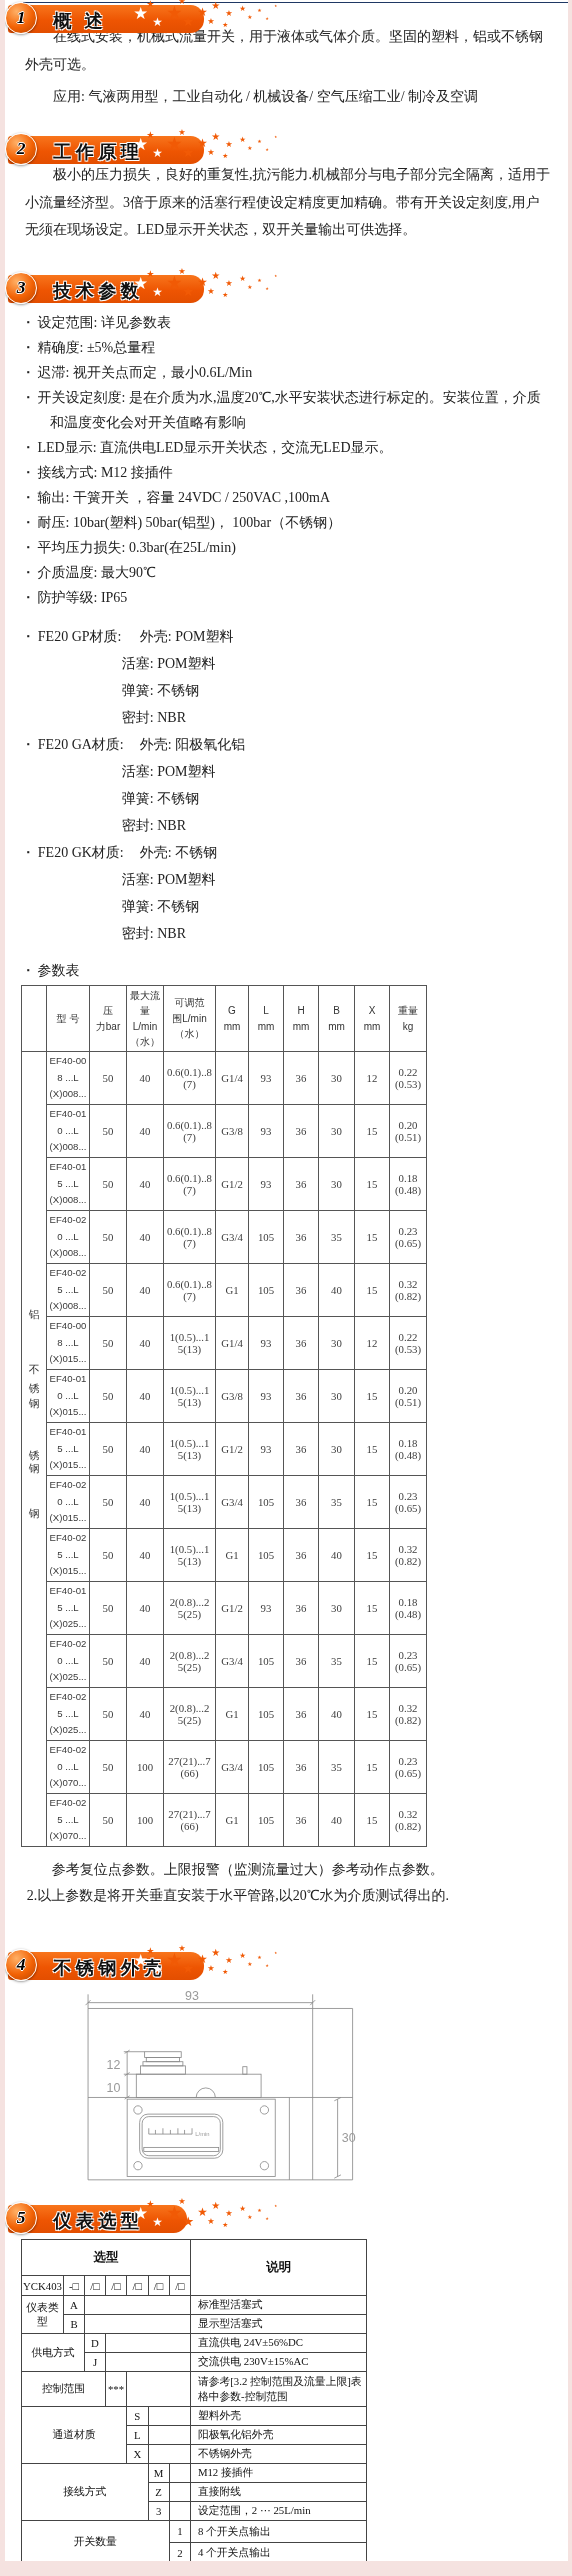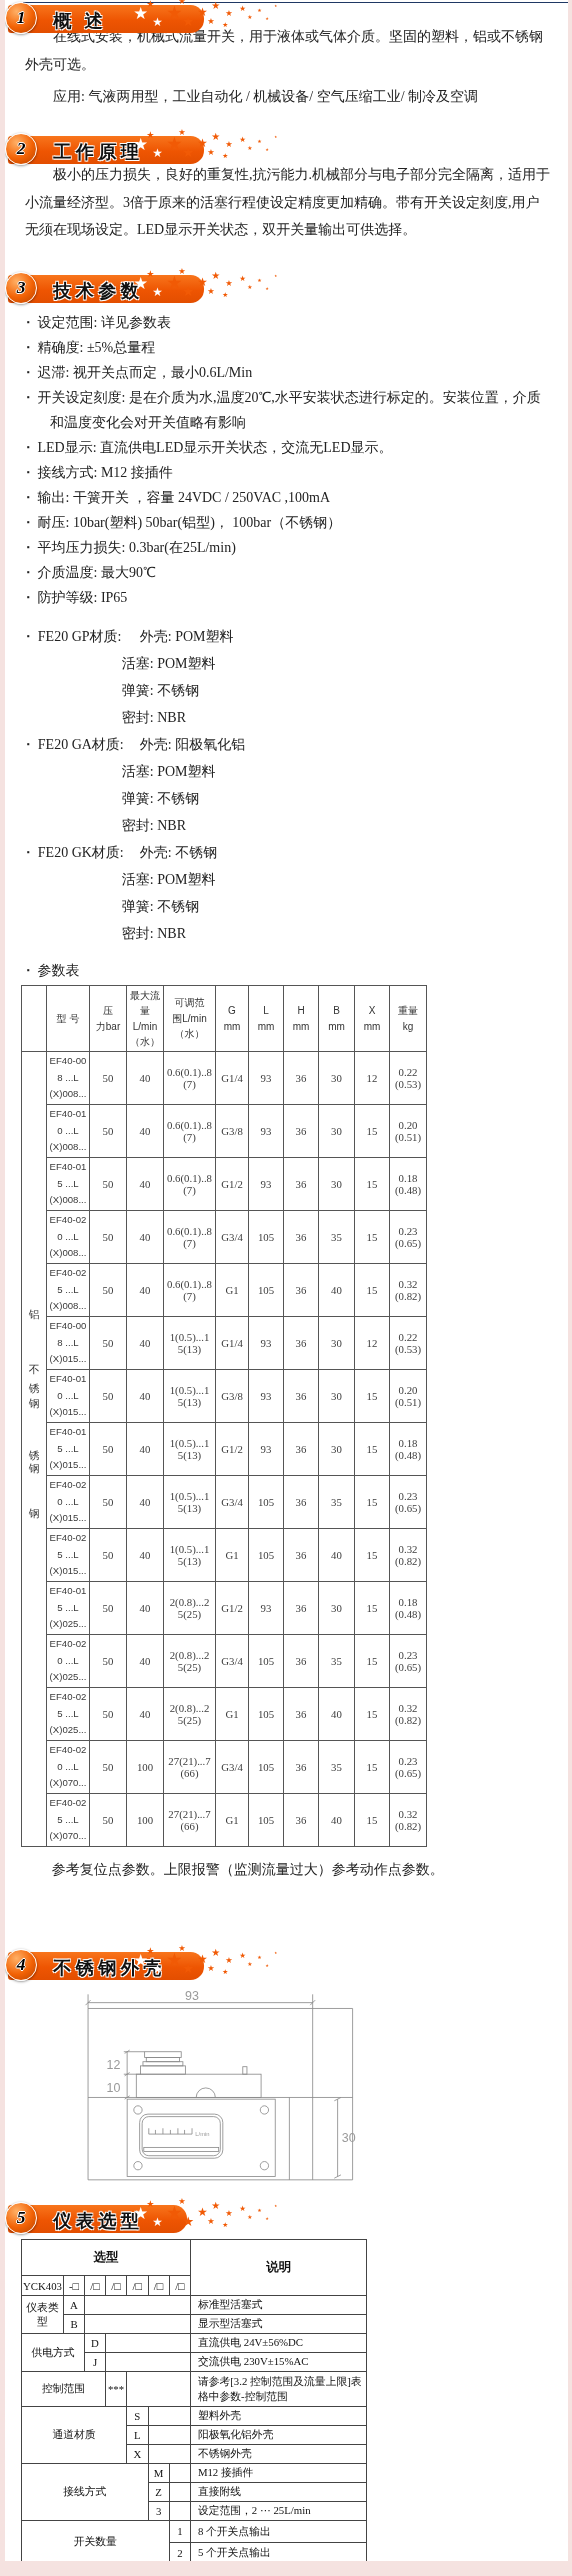--- a/index.html
+++ b/index.html
@@ -529,20 +529,21 @@
         <td class="pc-b">40</td>
         <td class="pc-x">15</td>
         <td class="pc-w">0.32
 (0.82)</td>
       </tr>
     </tbody>
 </table>
 
 <div id="notes">
   <div class="n1">参考复位点参数。上限报警（监测流量过大）参考动作点参数。</div>
+  <div class="n2">2.以上参数是将开关垂直安装于水平管路,以20℃水为介质测试得出的.</div>
 </div>
 
 <svg id="drawing" width="300" height="193" viewBox="0 0 360 232">
 
   <line x1="25" y1="4" x2="25" y2="21"></line>
   <line x1="295" y1="4" x2="295" y2="21"></line>
   <line x1="25" y1="14" x2="295" y2="14"></line>
   <line x1="22" y1="17" x2="28" y2="11"></line>
   <line x1="292" y1="17" x2="298" y2="11"></line>
   <text x="150" y="11" font-size="15" text-anchor="middle">93</text>
@@ -683,17 +684,17 @@
         <td colspan="1"></td>
         <td class="sel-desc">设定范围，2 ⋯ 25L/min</td>
       </tr>
       <tr class="r-sw heavy">
         <td class="sel-label" rowspan="2" colspan="6">开关数量</td>
         <td class="sel-code">1</td>
         <td class="sel-desc">8 个开关点输出</td>
       </tr>
       <tr class="r-sw">
         <td class="sel-code">2</td>
-        <td class="sel-desc">5 个开关点输出</td>
+        <td class="sel-desc">4 个开关点输出</td>
       </tr>
     </tbody>
 </table>
 
 
 </body></html>

